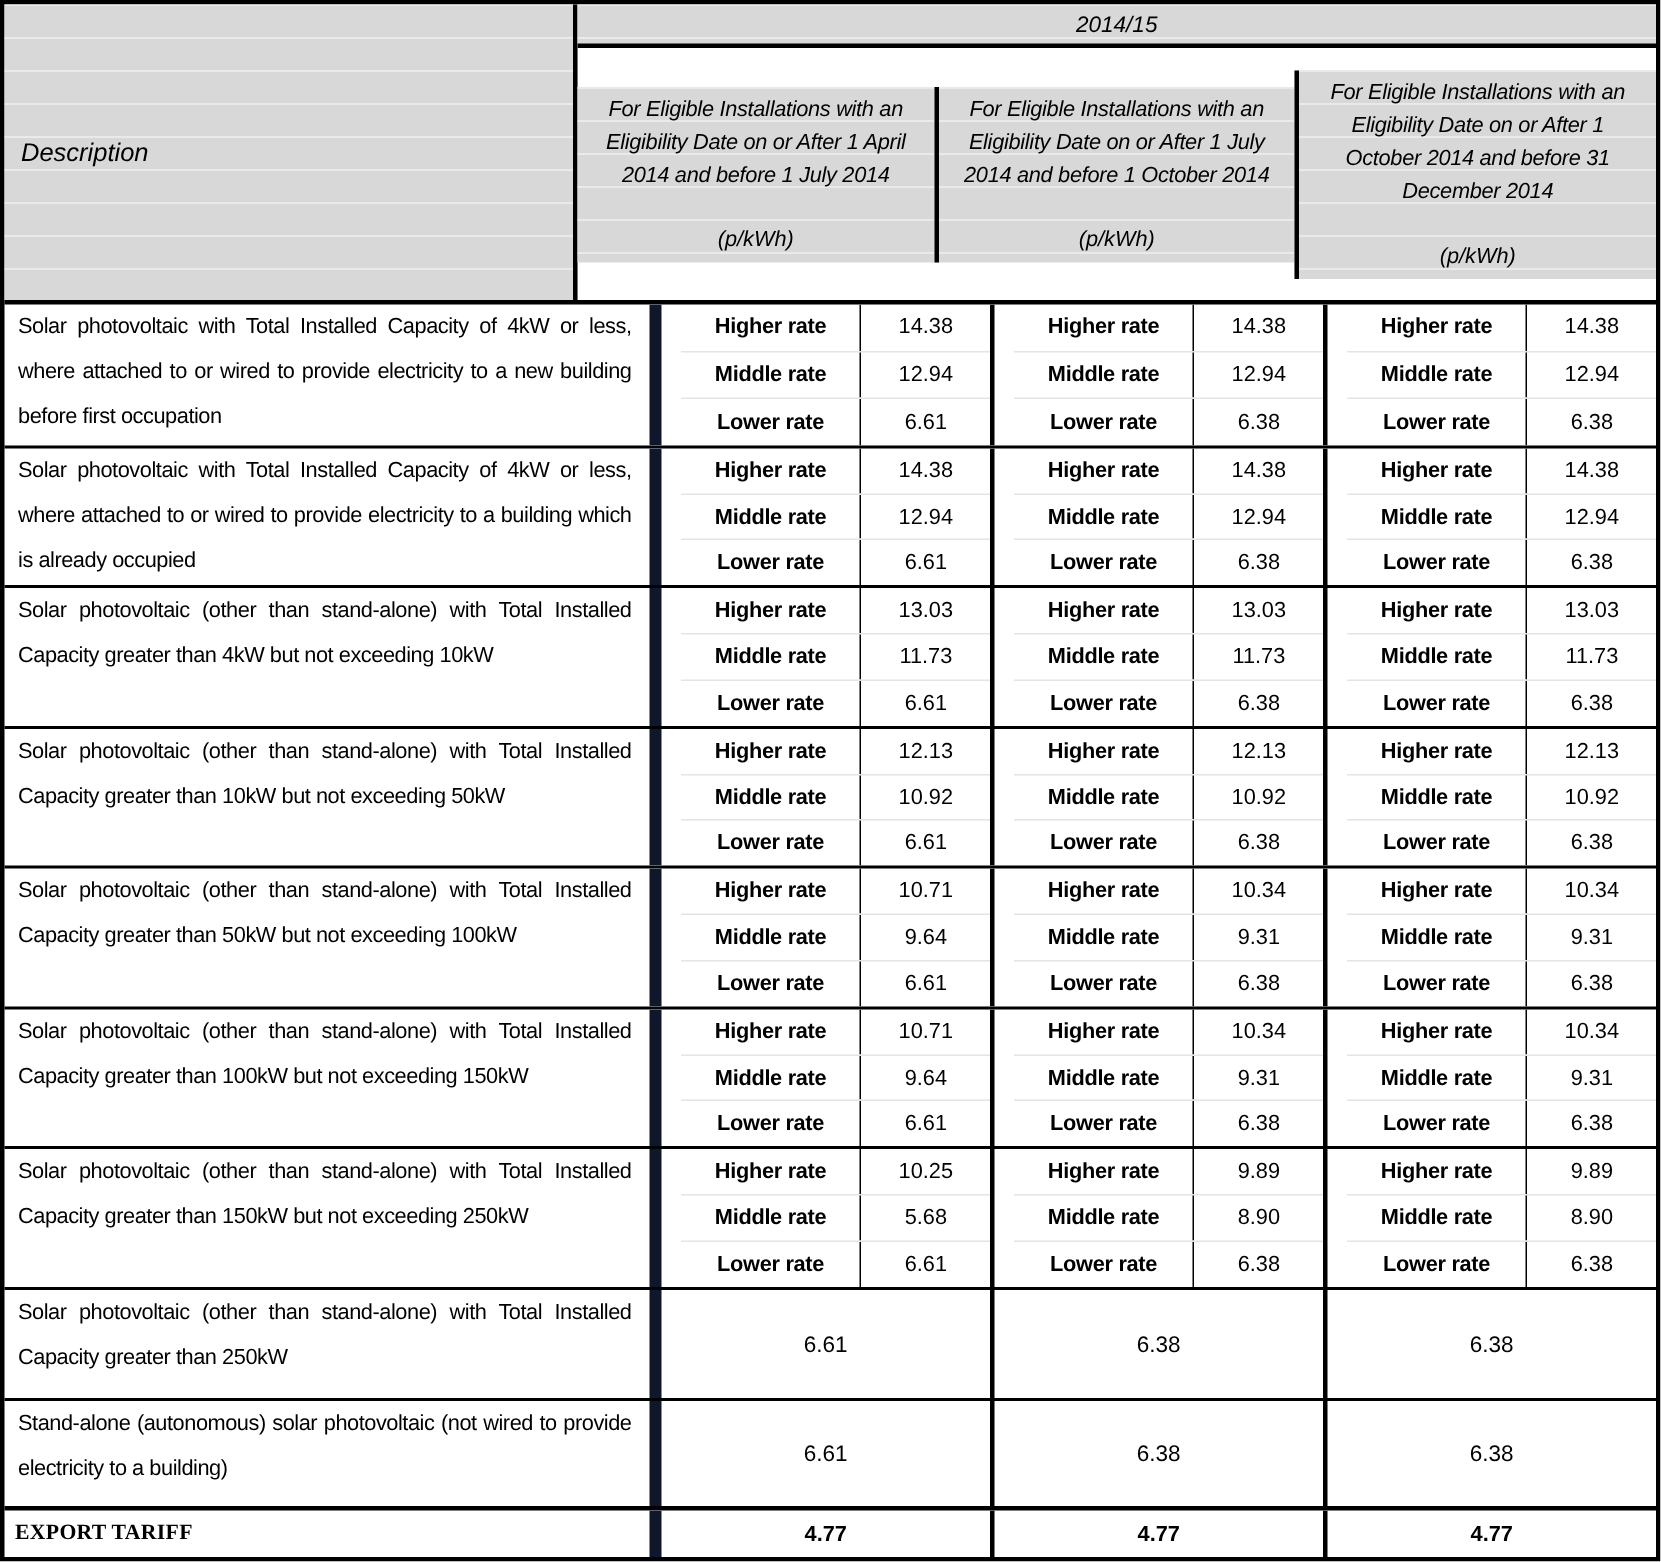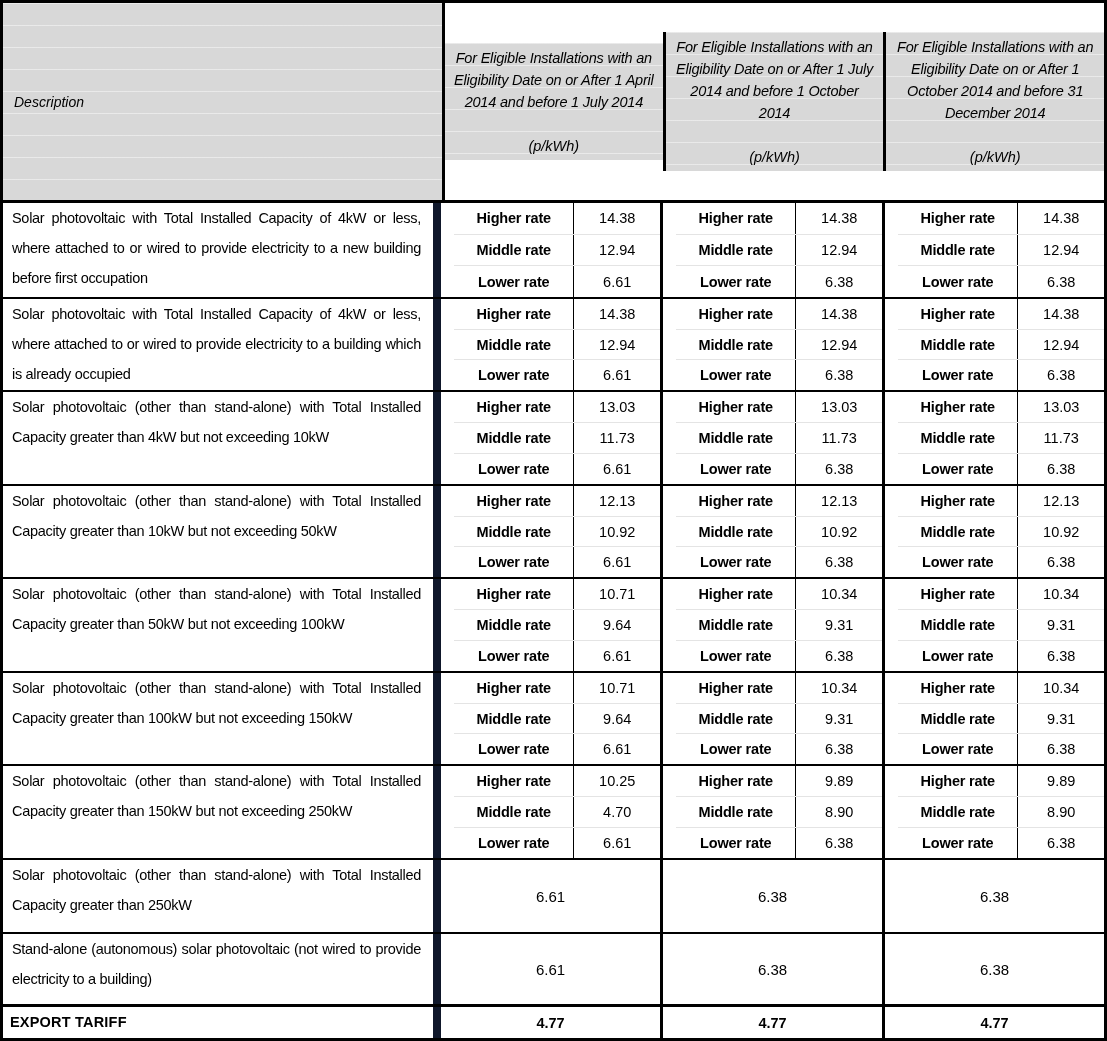--- a/index.html
+++ b/index.html
@@ -18,25 +18,25 @@
   .graybg {
     background-color:#d8d8d8;
     background-image:repeating-linear-gradient(
       to bottom,
       rgba(255,255,255,0.45) 0px, rgba(255,255,255,0.45) 1px,
       transparent 1px, transparent 22px);
   }
   
   .thead { height:200px; flex-shrink:0; display:flex; border-bottom:3px solid #000; }
   .desc-head {
-    width:442px; flex-shrink:0;
+    width:382px; flex-shrink:0;
     border-right:3px solid #000;
     display:flex; align-items:center;
     padding-left:11px;
-    font-style:italic; font-size:14px;
+    font-style:italic; font-size:17px;
   }
   .head-right { flex:1; display:flex; flex-direction:column; }
   .year-row {
     height:29px; flex-shrink:0;
     border-bottom:3px solid #000;
     display:flex; align-items:center; justify-content:center;
     font-style:italic; font-size:15px;
   }
   .period-row { flex:1; display:flex;align-items:center; }
   .period { flex:1; display:flex; flex-direction:column; padding:4px 9px 2px 9px; }
@@ -84,31 +84,33 @@
     font-size:14.5px;
   }
   .vcell {
     flex:1; display:flex; align-items:center; justify-content:center;
     font-size:15px;
   }
   .export-label {
     font-weight:bold; font-size:14.5px;
     padding-left:7px; letter-spacing:0.2px;
     text-align:left;
+    font-family:Liberation Serif, serif;
   }
   .bold .vcell { font-weight:bold; font-size:14.5px; }
 </style>
 </head>
 <body>
 
 <div class="table">
 
   <div class="thead">
     <div class="desc-head graybg">Description</div>
     <div class="head-right">
+      <div class="year-row graybg">2014/15</div>
       <div class="period-row">
         <div class="period graybg">
           <div class="ptext">For Eligible Installations with an Eligibility Date on or After 1 April 2014 and before 1 July 2014</div>
           <div class="unit">(p/kWh)</div>
         </div>
         <div class="period graybg">
           <div class="ptext">For Eligible Installations with an Eligibility Date on or After 1 July 2014 and before 1 October 2014</div>
           <div class="unit">(p/kWh)</div>
         </div>
         <div class="period graybg">
@@ -411,21 +413,21 @@
     <div class="dcell">
         <div class="dtext">Solar photovoltaic (other than stand-alone) with Total Installed Capacity greater than 150kW but not exceeding 250kW</div>
       </div>
     <div class="grp">
       <div class="sub">
           <div class="rl">Higher rate</div>
           <div class="rv">10.25</div>
         </div>
       <div class="sub">
           <div class="rl">Middle rate</div>
-          <div class="rv">4.70</div>
+          <div class="rv">5.68</div>
         </div>
       <div class="sub">
           <div class="rl">Lower rate</div>
           <div class="rv">6.61</div>
         </div>
     </div>
     <div class="grp">
       <div class="sub">
           <div class="rl">Higher rate</div>
           <div class="rv">9.89</div>

